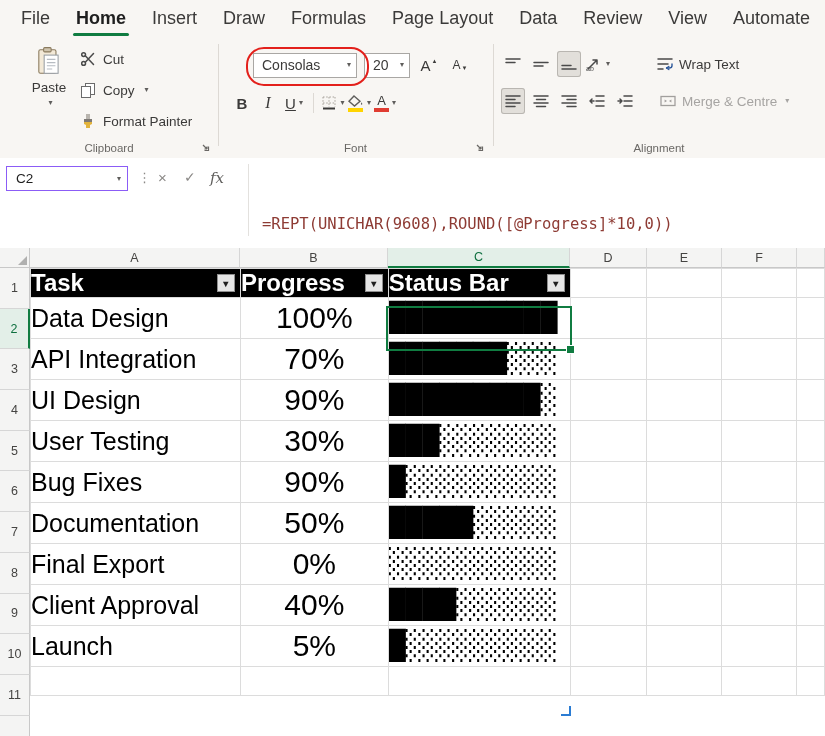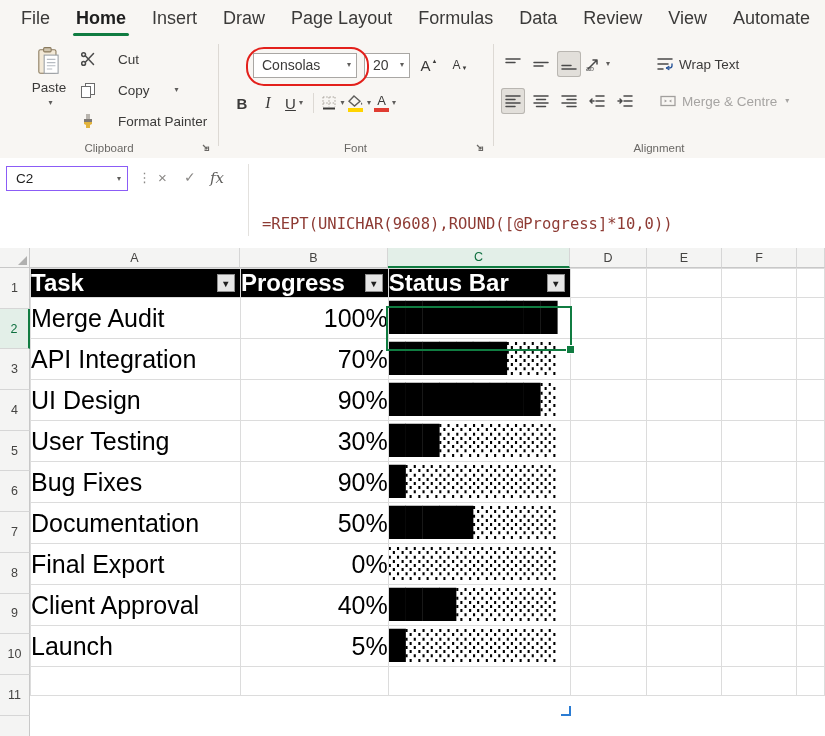--- a/index.html
+++ b/index.html
@@ -25,21 +25,21 @@
   .ibtn{height:26px;min-width:24px;display:flex;align-items:center;justify-content:center;
         border-radius:3px;cursor:pointer;}
   .ibtn.sel{background:#e2dfda;box-shadow:inset 0 0 0 1px #b9b6b1;}
   .mini-sep{width:1px;height:20px;background:#ddd9d4;margin:0 5px;}
 
   
   .paste-btn{position:absolute;left:22px;top:10px;width:54px;height:100px;display:flex;
              flex-direction:column;align-items:center;justify-content:flex-start;gap:4px;
              font-size:13.5px;cursor:pointer;}
   .clip-col{position:absolute;left:80px;top:12px;display:flex;flex-direction:column;gap:9px;}
-  .clip-row{display:flex;align-items:center;gap:22px;font-size:13.5px;height:22px;cursor:pointer;}
+  .clip-row{display:flex;align-items:center;gap:7px;font-size:13.5px;height:22px;cursor:pointer;}
 
   
   .font-row1{position:absolute;left:253px;top:16px;display:flex;align-items:center;gap:7px;}
   .combo{display:flex;align-items:center;justify-content:space-between;background:#fff;
          border:1px solid #a9a7a4;height:25px;padding:0 5px 0 8px;font-size:14px;
          box-sizing:border-box;cursor:pointer;}
   .name-combo{width:104px;}
   .size-combo{width:46px;}
   .ga{font-size:15px;}
   .tiny-tri{font-size:6px;margin-left:1px;transform:translateY(-4px);}
@@ -101,21 +101,21 @@
   table.cells td,table.cells th{border:1px solid #dcdcdc;padding:0;box-sizing:border-box;
           overflow:hidden;white-space:nowrap;vertical-align:middle;}
   table.cells tr{height:29px;}
   tr.partial{height:20px;}
   th.tbl-hdr{background:#000;color:#fff;font-weight:700;font-size:24px;text-align:left;
           padding-left:6px;position:relative;border-color:#1c1c1c;cursor:pointer;}
   .filter-btn{position:absolute;right:5px;top:50%;transform:translateY(-50%);width:18px;height:18px;
           background:#e6e6e6;border:1px solid #8f8f8f;color:#1f1f1f;font-size:10px;display:flex;
           align-items:center;justify-content:center;box-sizing:border-box;cursor:pointer;}
   td.task{font-size:25px;color:#000;padding-left:6px;cursor:cell;}
-  td.pct{font-size:25px;color:#000;text-align:right;padding-right:8px;cursor:cell;margin-top:36px;}
+  td.pct{font-size:30px;color:#000;text-align:center;padding-right:8px;cursor:cell;margin-top:36px;}
   td.bar{font-family:"DejaVu Sans Mono",monospace;font-size:28px;line-height:40px;color:#000;
           padding-left:2px;cursor:cell;}
   td.blank{cursor:cell;}
 
   .sel-cell{position:absolute;left:386px;top:64px;width:186px;height:45px;border:2px solid #107C41;
           box-sizing:border-box;pointer-events:none;}
   .fill-handle{position:absolute;left:566px;top:103px;width:7px;height:7px;background:#107C41;
           border:1px solid #fff;cursor:crosshair;}
   .tbl-handle{position:absolute;left:561px;top:464px;width:8px;height:8px;
           border-right:2.5px solid #2b7cd3;border-bottom:2.5px solid #2b7cd3;cursor:nwse-resize;}
@@ -127,22 +127,22 @@
 </head>
 <body>
 
 <div class="app">
 
   <nav class="tabbar">
     <div class="rtab">File</div>
     <div class="rtab active">Home</div>
     <div class="rtab">Insert</div>
     <div class="rtab">Draw</div>
+    <div class="rtab">Formulas</div>
     <div class="rtab">Page Layout</div>
-    <div class="rtab">Formulas</div>
     <div class="rtab">Data</div>
     <div class="rtab">Review</div>
     <div class="rtab">View</div>
     <div class="rtab">Automate</div>
     <div class="rtab">Developer</div>
   </nav>
 
   <section class="ribbon">
     <div class="group-sep" style="left:218px"></div>
     <div class="group-sep" style="left:493px"></div>
@@ -388,21 +388,21 @@
         <th class="tbl-hdr">
           <span>Status Bar</span>
           <span class="filter-btn">▾</span>
         </th>
         <td class="blank"></td>
         <td class="blank"></td>
         <td class="blank"></td>
         <td class="blank"></td>
       </tr>
       <tr>
-        <td class="task">Merge Audit</td>
+        <td class="task">Data Design</td>
         <td class="pct">100%</td>
         <td class="bar">██████████</td>
         <td class="blank"></td>
         <td class="blank"></td>
         <td class="blank"></td>
         <td class="blank"></td>
       </tr>
       <tr>
         <td class="task">API Integration</td>
         <td class="pct">70%</td>

